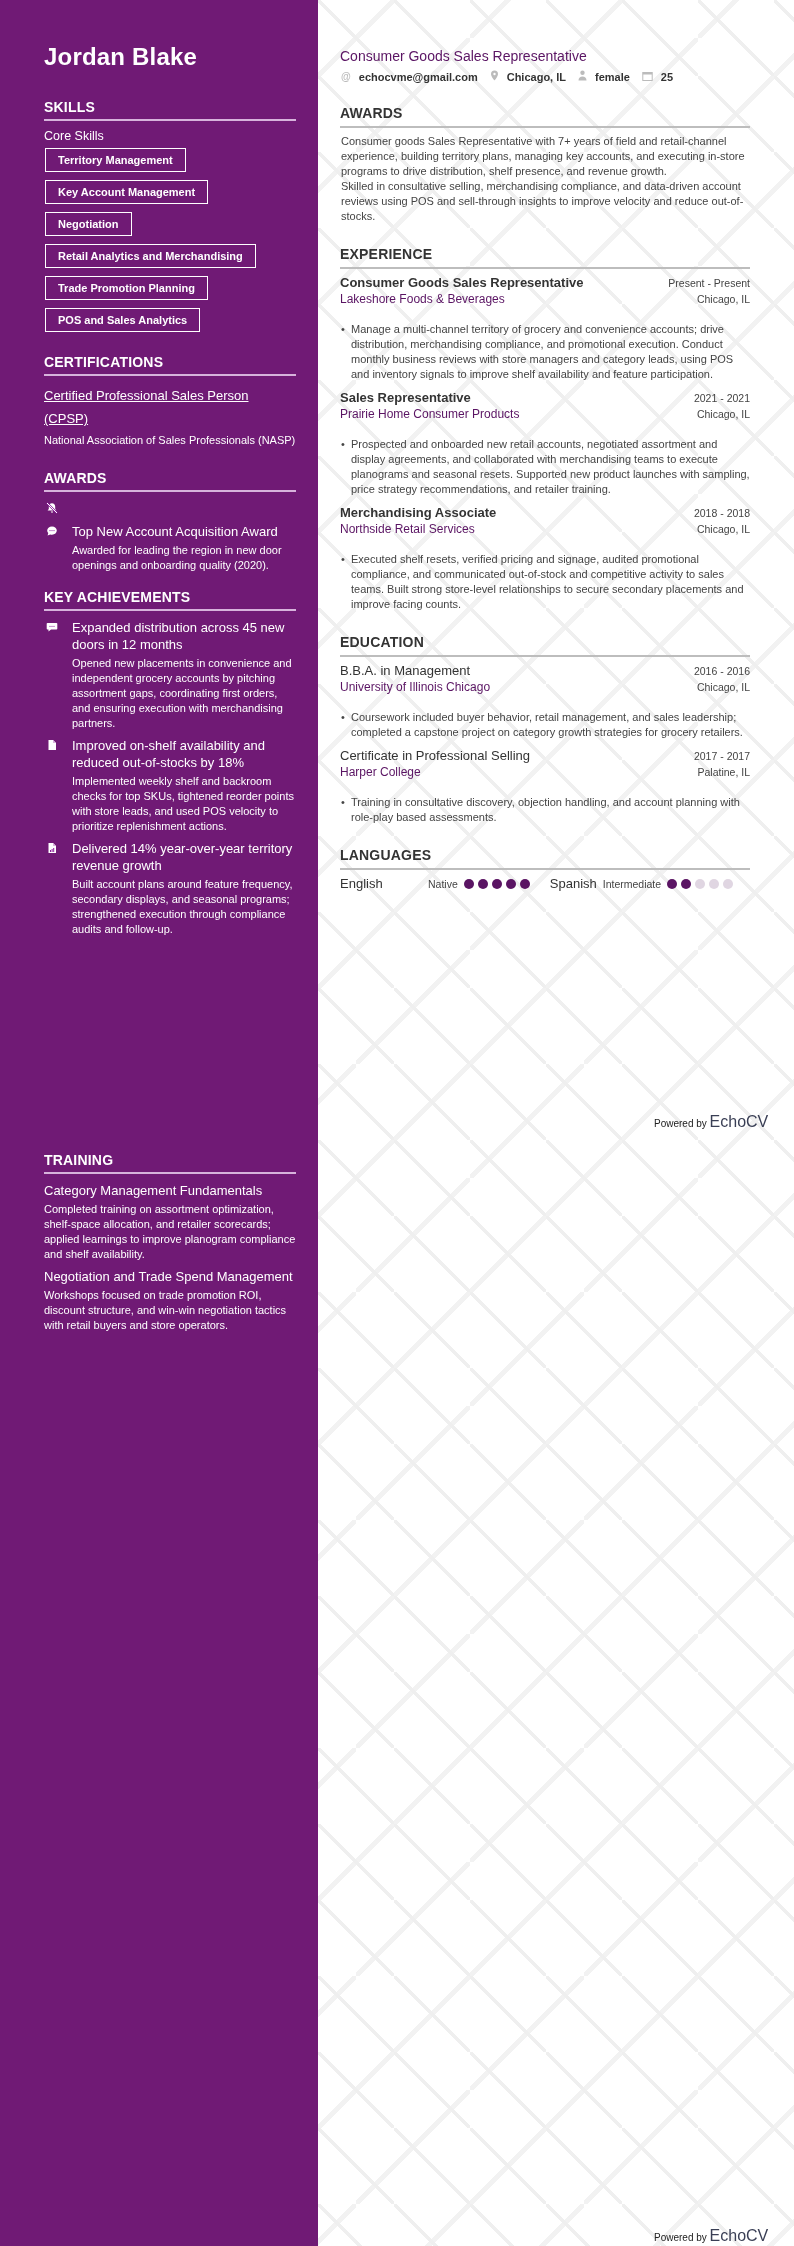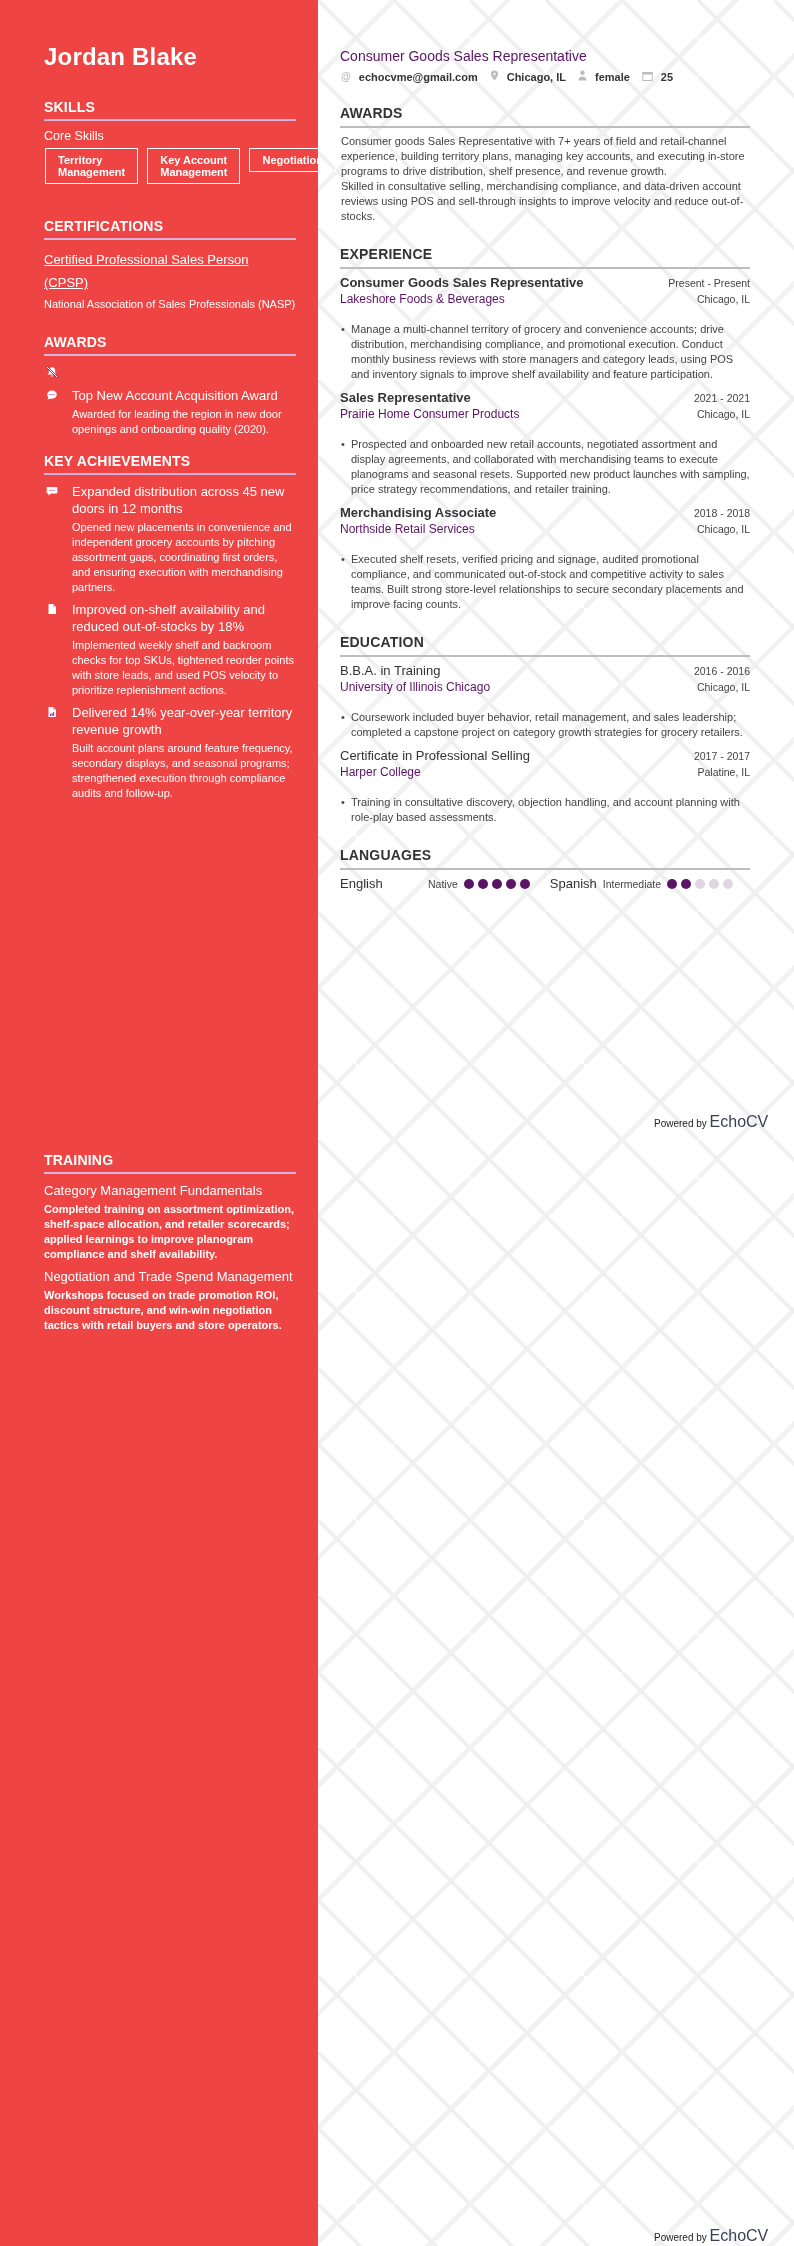--- a/index.html
+++ b/index.html
@@ -16,43 +16,43 @@
     background-image:
       linear-gradient(45deg, transparent 48.6%, #e6e6e6 48.6%, #e6e6e6 51.4%, transparent 51.4%),
       linear-gradient(-45deg, transparent 48.6%, #ebebeb 48.6%, #ebebeb 51.4%, transparent 51.4%);
     background-size: 76px 76px, 114px 114px;
     background-position: 0 0, 38px 38px;
     opacity: 0.6;
     z-index: 0;
   }
   .sidebar {
     position: absolute; left: 0; top: 0; width: 318px; height: 2246px;
-    background: #ef4444; color: #fff; z-index: 1;
+    background: #701a75; color: #fff; z-index: 1;
   }
   .sb-page { position: absolute; left: 44px; width: 252px; }
   .name { font-size: 24px; font-weight: bold; letter-spacing: 0.2px; margin-top: 43px; }
   .sb-heading {
     font-size: 14px; font-weight: bold; letter-spacing: 0.2px;
     padding-bottom: 4px; border-bottom: 2px solid #d7b3dc; margin-bottom: 8px;
   }
   .sb-section { margin-top: 22px; }
   .sub-label { font-size: 12.5px; margin-bottom: 5px; }
-  .tags { display: flex; align-items: flex-start; gap: 8px; }
+  .tags { display: flex; flex-direction: column; align-items: flex-start; gap: 8px; }
   .tag {
     border: 1.5px solid #fff; padding: 5px 12px; font-size: 11px; font-weight: bold;
     margin-left: 1px;
   }
   .cert-title { font-size: 13px; line-height: 23px; text-decoration: underline; }
   .cert-org { font-size: 11px; line-height: 15px; margin-top: 3px; }
   .icon-item { display: flex; gap: 12px; margin-bottom: 6px; }
   .icon-item .ico { width: 16px; flex: none; font-size: 12px; padding-top: 2px; text-align: center; }
   .icon-item .ttl { font-size: 13px; line-height: 17px; }
   .icon-item .desc { font-size: 11px; line-height: 15px; margin-top: 3px; }
   .train-title { font-size: 13px; line-height: 17px; }
-  .train-desc { font-size: 11px; line-height: 15px; margin-top: 3px; margin-bottom: 6px; font-weight: bold; }
+  .train-desc { font-size: 11px; line-height: 15px; margin-top: 3px; margin-bottom: 6px; }
 
   .main { position: absolute; left: 318px; top: 0; width: 476px; z-index: 1; }
   .m-inner { position: absolute; left: 22px; width: 410px; }
   .job-title { color: #5a1463; font-size: 14px; margin-top: 48px; }
   .contact { display: flex; align-items: center; gap: 8px; font-size: 11px; font-weight: bold; color: #333; margin-top: 6px; margin-left: 1px; }
   .contact .ci { color: #bbb; font-size: 10px; margin-left: 4px; }
   .contact .ci:first-child { margin-left: 0; }
   .m-heading {
     font-size: 14px; color: #333; letter-spacing: 0.2px;
     padding-bottom: 5px; border-bottom: 2px solid #bdbdbd; margin-bottom: 6px; margin-top: 22px;
@@ -264,21 +264,21 @@
         <ul class="bullets">
             <li>Executed shelf resets, verified pricing and signage, audited promotional compliance, and communicated out-of-stock and competitive activity to sales teams. Built strong store-level relationships to secure secondary placements and improve facing counts.</li>
           </ul>
       </div>
     </section>
 
     <section>
       <h2 class="m-heading">EDUCATION</h2>
       <div class="entry">
         <div class="row">
-            <span class="e-title light">B.B.A. in Training</span>
+            <span class="e-title light">B.B.A. in Management</span>
             <span class="e-date">2016 - 2016</span>
           </div>
         <div class="row">
             <span class="e-org">University of Illinois Chicago</span>
             <span class="e-loc">Chicago, IL</span>
           </div>
         <ul class="bullets">
             <li>Coursework included buyer behavior, retail management, and sales leadership; completed a capstone project on category growth strategies for grocery retailers.</li>
           </ul>
       </div>

